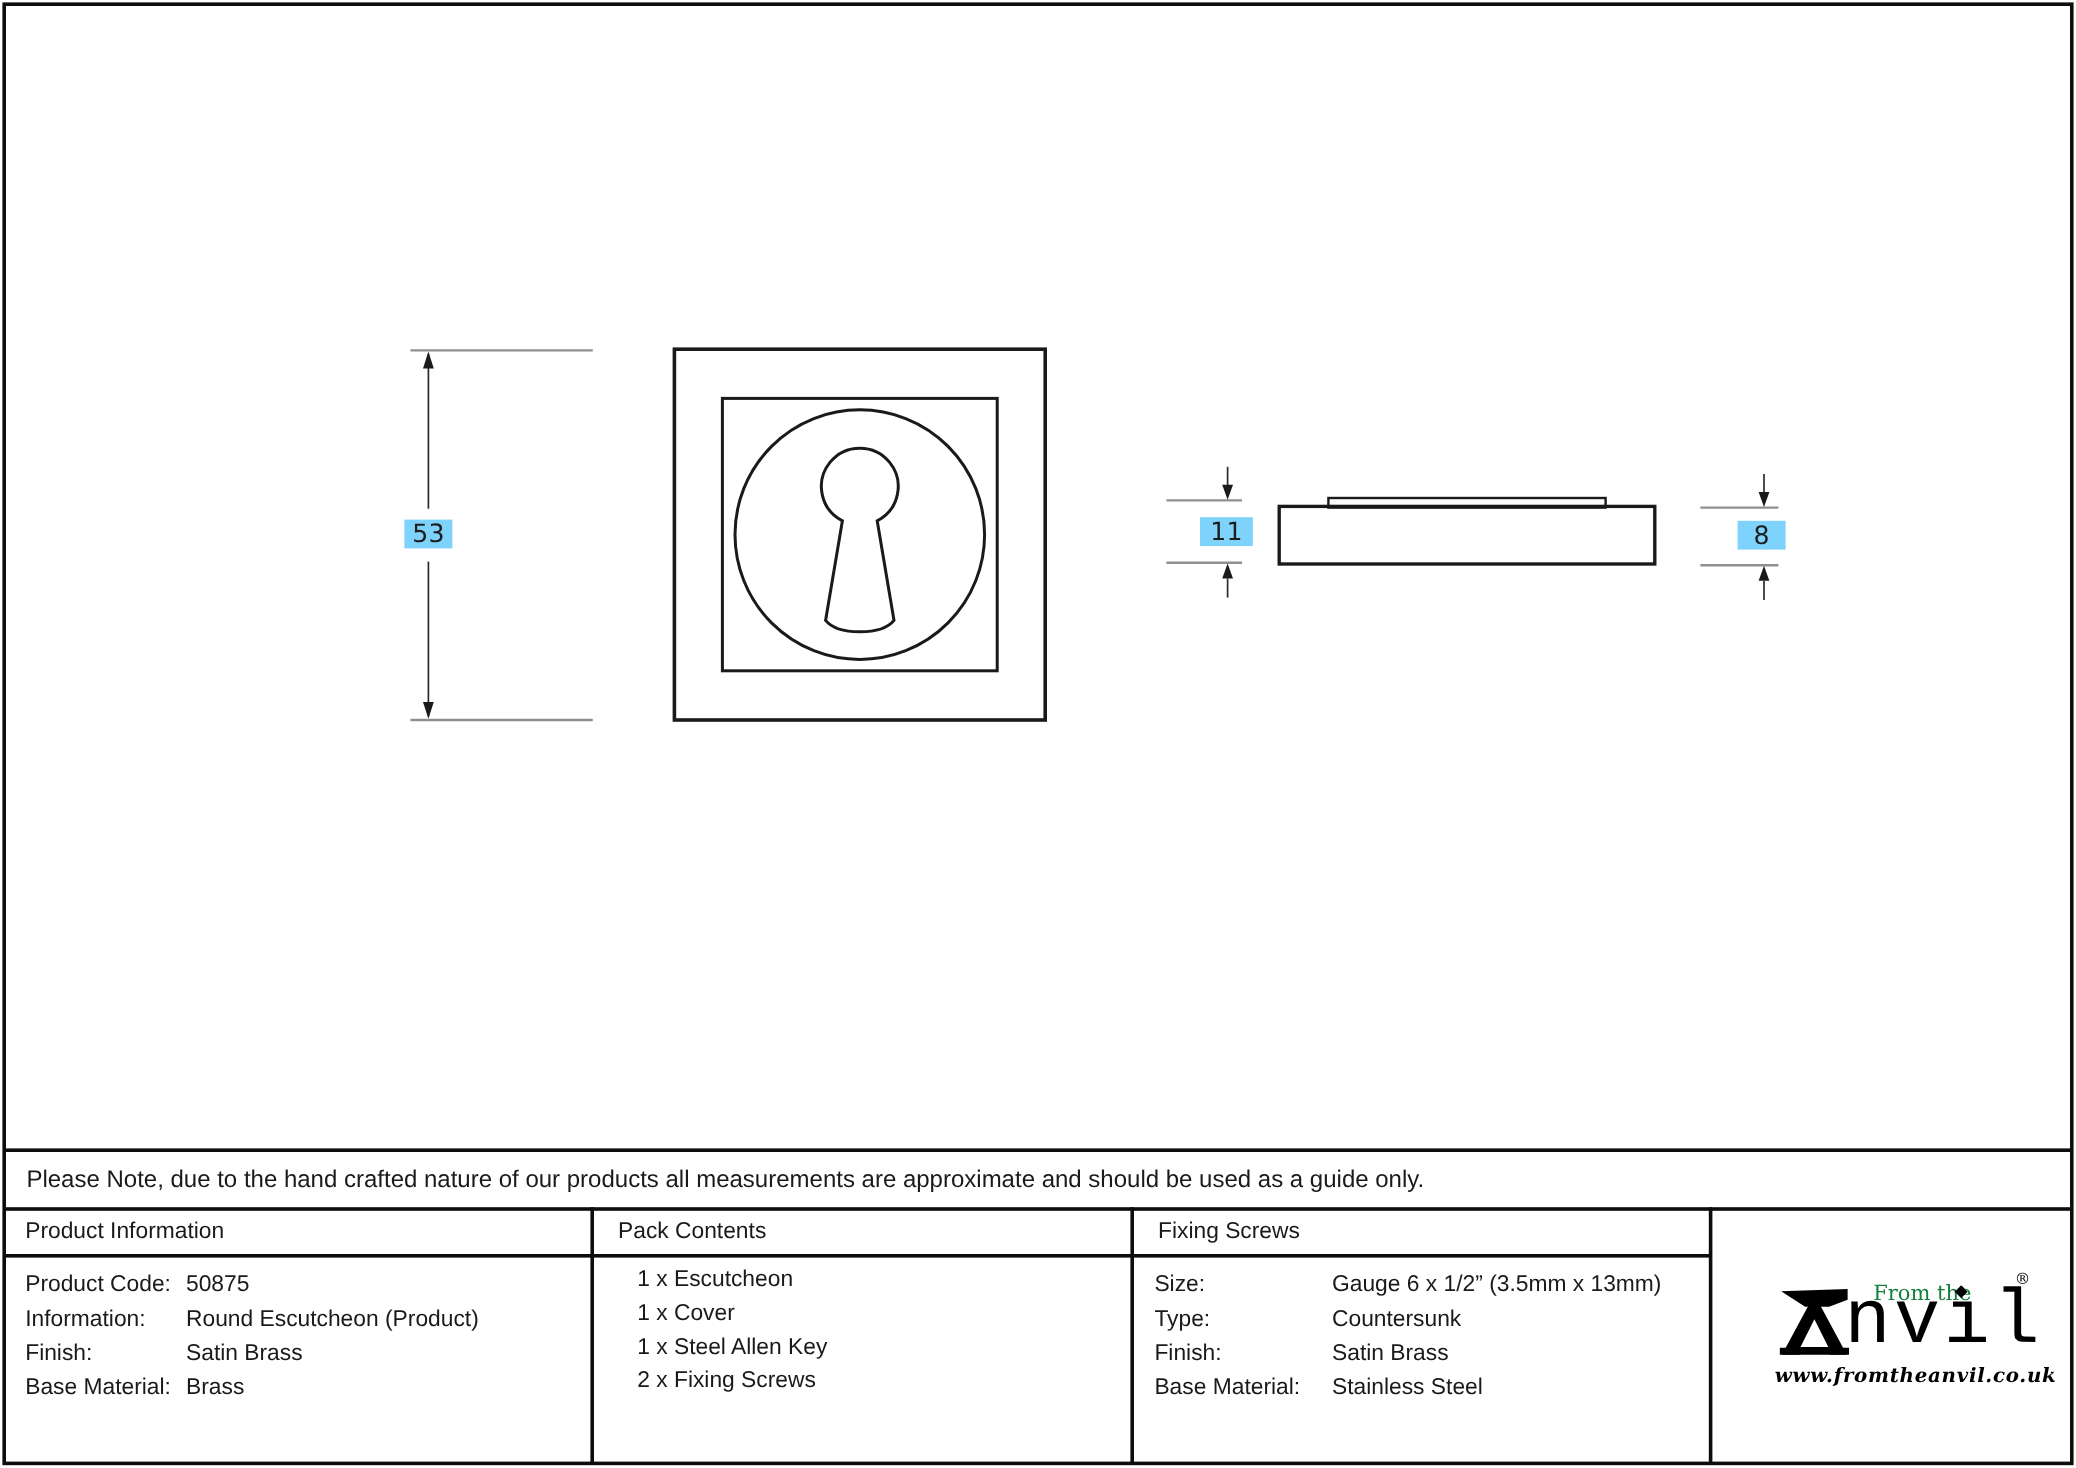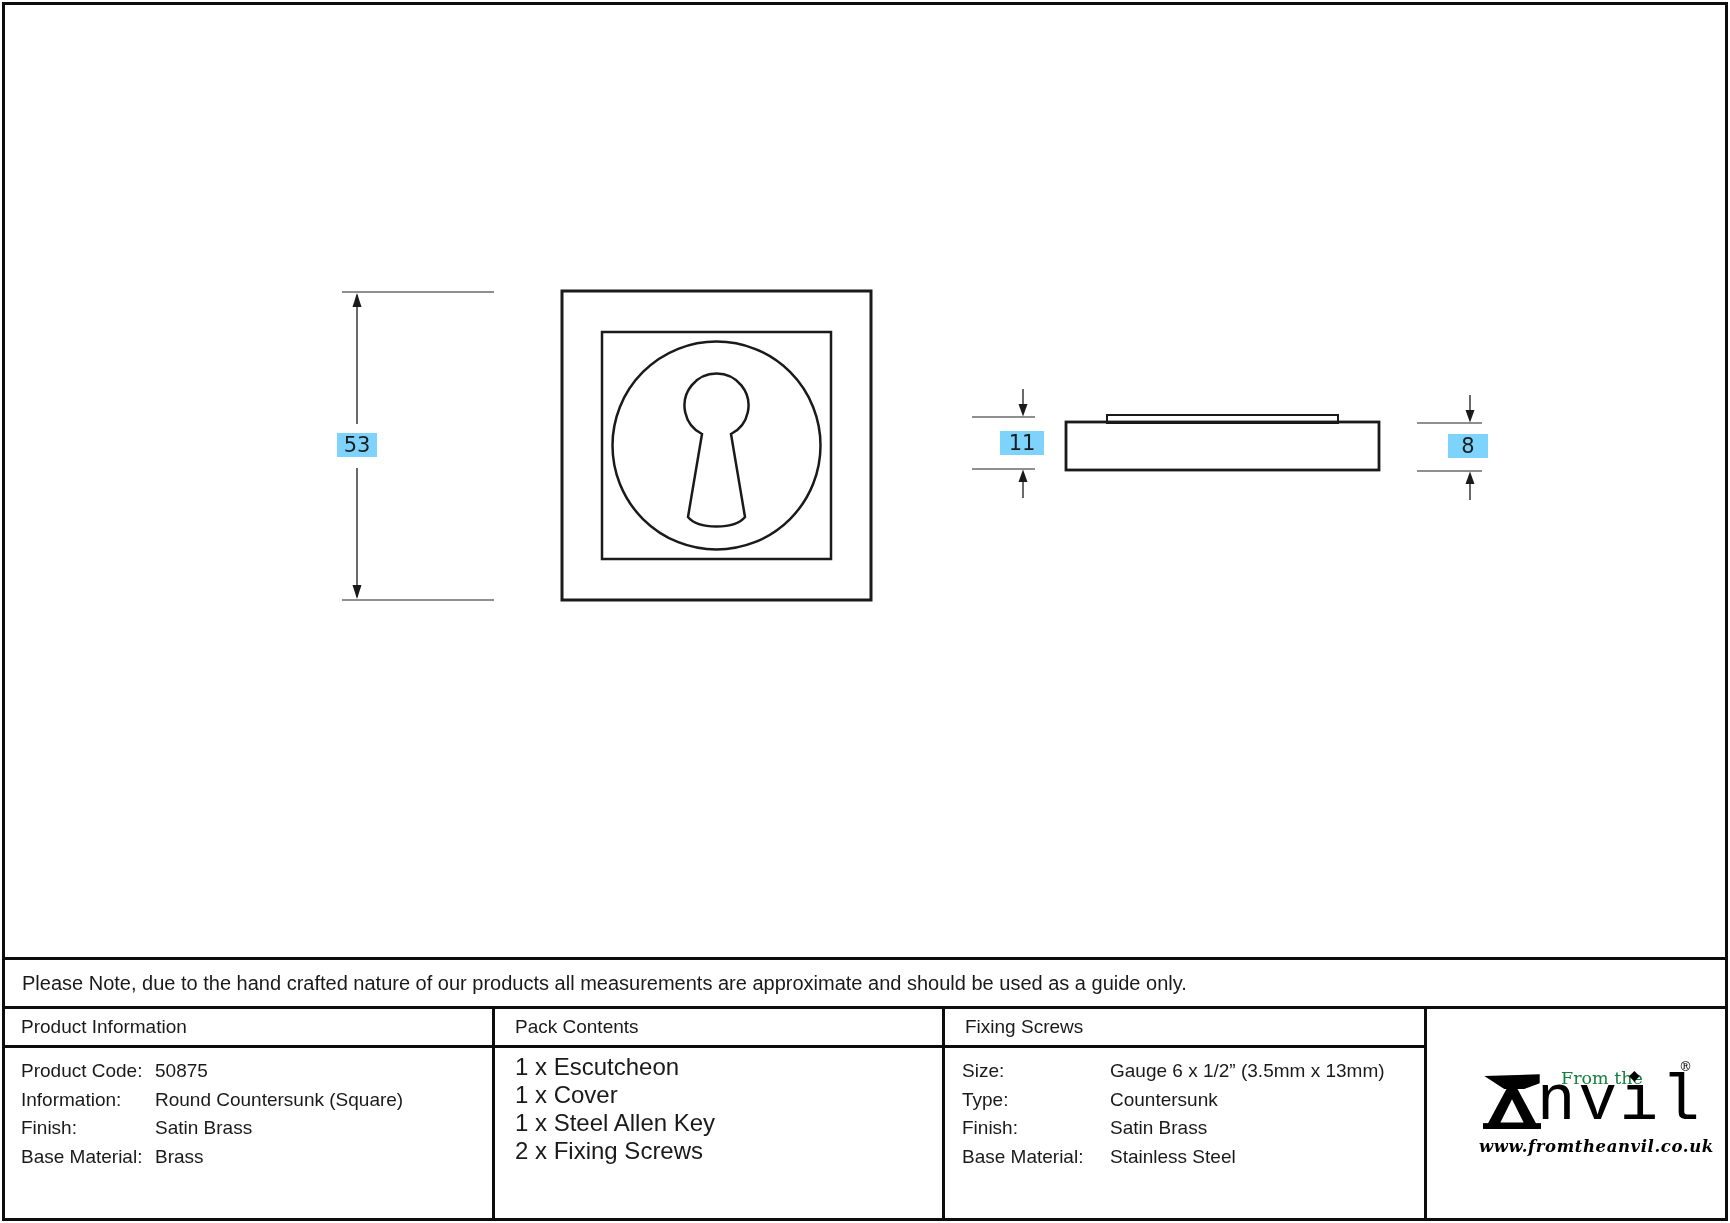--- a/index.html
+++ b/index.html
@@ -12,21 +12,21 @@
              font-family:"DejaVu Sans",sans-serif;font-size:21px;color:#1c1c1c;}
   .hline{background:#0d0d0d;height:3px;}
   .vline{background:#0d0d0d;width:3px;top:1006px;bottom:4px;}
   .note-text{left:22px;top:960px;height:46px;line-height:46px;font-size:20px;}
   .col-header{top:1009px;height:37px;line-height:36px;font-size:19px;}
   .kv-table{font-size:19px;}
   .kv-row{display:flex;height:28.5px;line-height:28.5px;}
   .kv-label{flex:0 0 auto;}
   .pi .kv-label{width:134px;}
   .fs .kv-label{width:148px;}
-  .pack-list{font-size:24px;}
+  .pack-list{font-size:19px;margin-left:16px;}
   .pack-item{height:28px;line-height:28px;}
   .logo{left:1455px;top:1055px;width:250px;height:112px;}
   .logo-prefix{left:106px;top:13px;font-family:"DejaVu Serif",serif;font-size:17.5px;color:#15803d;}
   .logo-word{left:82px;top:16px;font-family:Liberation Mono, monospace;font-size:64px;
              letter-spacing:3px;color:#000;line-height:62px;}
   .logo-diamond{left:174px;top:12px;font-size:14px;color:#000;}
   .logo-reg{left:224px;top:4px;font-family:"DejaVu Serif",serif;font-size:13px;color:#000;}
   .logo-site{left:24px;top:82px;width:212px;text-align:center;
              font-family:"DejaVu Serif",serif;font-style:italic;font-weight:bold;
              font-size:16.5px;letter-spacing:0.6px;color:#000;}
@@ -95,21 +95,21 @@
 <div class="abs col-header" style="left:515px;">Pack Contents</div>
 <div class="abs col-header" style="left:965px;">Fixing Screws</div>
 
 <div class="abs kv-table pi" style="left:21px;top:1057px;width:460px;">
   <div class="kv-row">
     <span class="kv-label">Product Code:</span>
     <span class="kv-value">50875</span>
   </div>
   <div class="kv-row">
     <span class="kv-label">Information:</span>
-    <span class="kv-value">Round Countersunk (Square)</span>
+    <span class="kv-value">Round Escutcheon (Product)</span>
   </div>
   <div class="kv-row">
     <span class="kv-label">Finish:</span>
     <span class="kv-value">Satin Brass</span>
   </div>
   <div class="kv-row">
     <span class="kv-label">Base Material:</span>
     <span class="kv-value">Brass</span>
   </div>
 </div>

